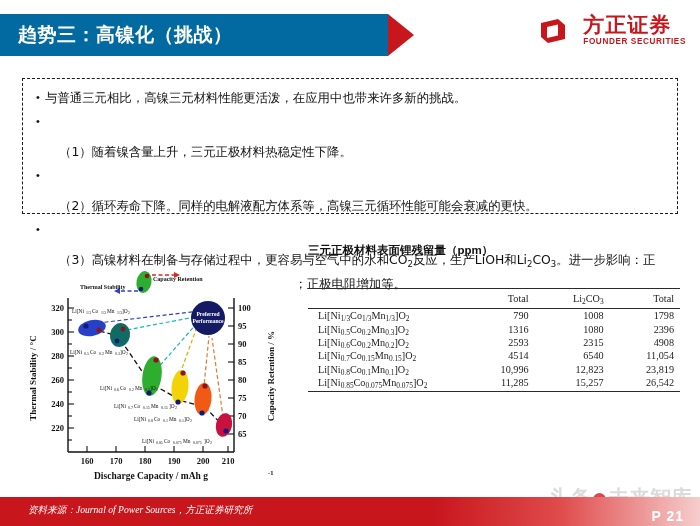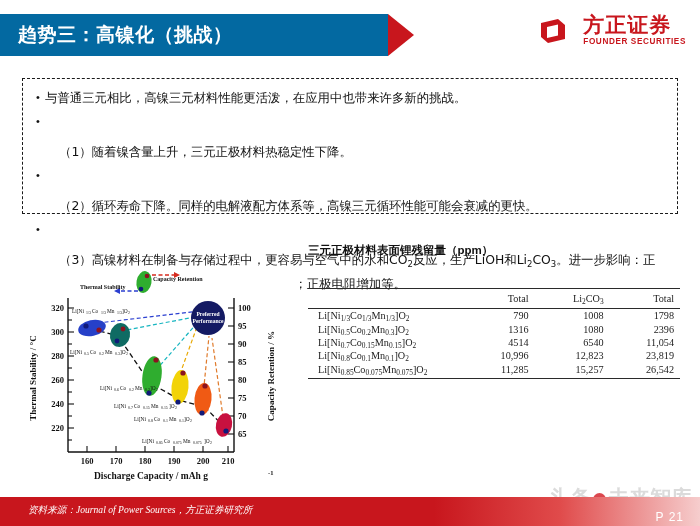--- a/index.html
+++ b/index.html
@@ -204,22 +204,22 @@
     border-radius: 50%;
     background: #d9383f;
     display: inline-block;
     position: relative;
     top: 2px;
   }
   .page-num {
     position: absolute;
     right: 16px; bottom: 2px;
     color: #ffffff;
-    font-size: 12px;
-    font-weight: normal;
+    font-size: 14px;
+    font-weight: bold;
     letter-spacing: 1px;
   }
 </style>
 </head>
 <body>
 
 <div class="slide">
 
   <div class="header-banner">
     <span class="header-title">趋势三：高镍化（挑战）</span>
@@ -470,20 +470,26 @@
             <td>1008</td>
             <td>1798</td>
           </tr>
           <tr>
             <td class="col-label formula">Li[Ni<sub>0.5</sub>Co<sub>0.2</sub>Mn<sub>0.3</sub>]O<sub>2</sub></td>
             <td>1316</td>
             <td>1080</td>
             <td>2396</td>
           </tr>
           <tr>
+            <td class="col-label formula">Li[Ni<sub>0.6</sub>Co<sub>0.2</sub>Mn<sub>0.2</sub>]O<sub>2</sub></td>
+            <td>2593</td>
+            <td>2315</td>
+            <td>4908</td>
+          </tr>
+          <tr>
             <td class="col-label formula">Li[Ni<sub>0.7</sub>Co<sub>0.15</sub>Mn<sub>0.15</sub>]O<sub>2</sub></td>
             <td>4514</td>
             <td>6540</td>
             <td>11,054</td>
           </tr>
           <tr>
             <td class="col-label formula">Li[Ni<sub>0.8</sub>Co<sub>0.1</sub>Mn<sub>0.1</sub>]O<sub>2</sub></td>
             <td>10,996</td>
             <td>12,823</td>
             <td>23,819</td>

